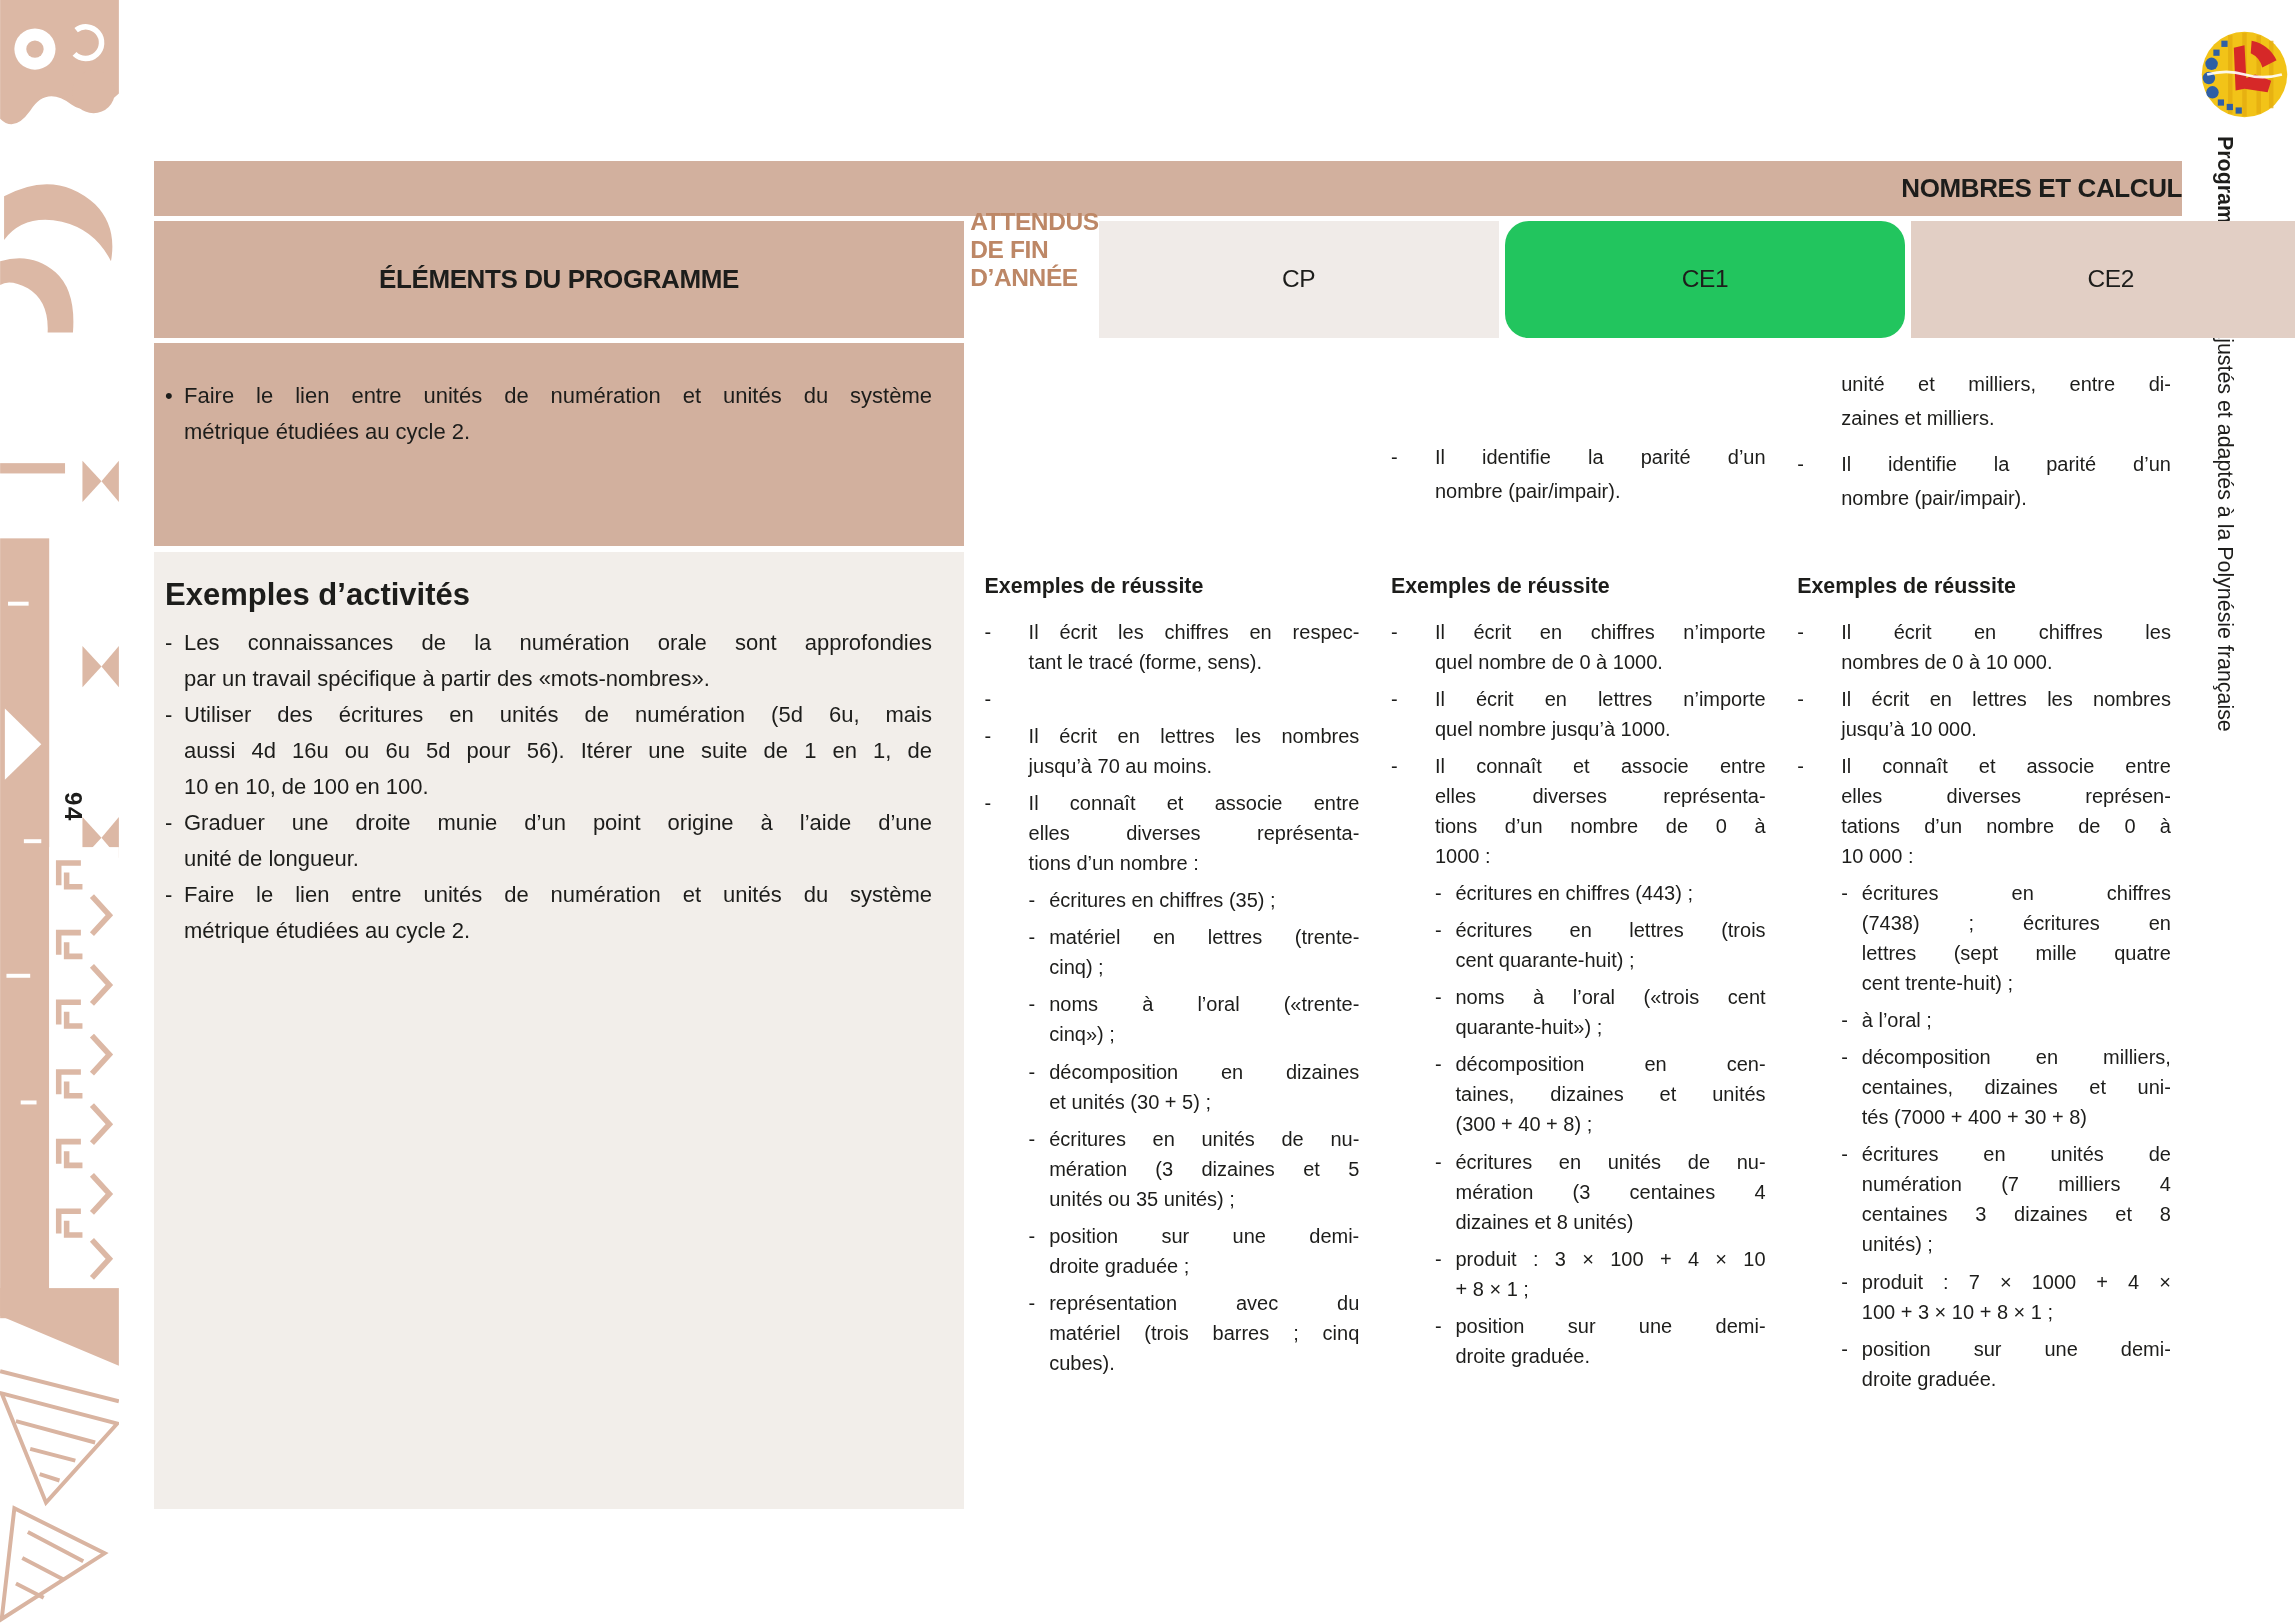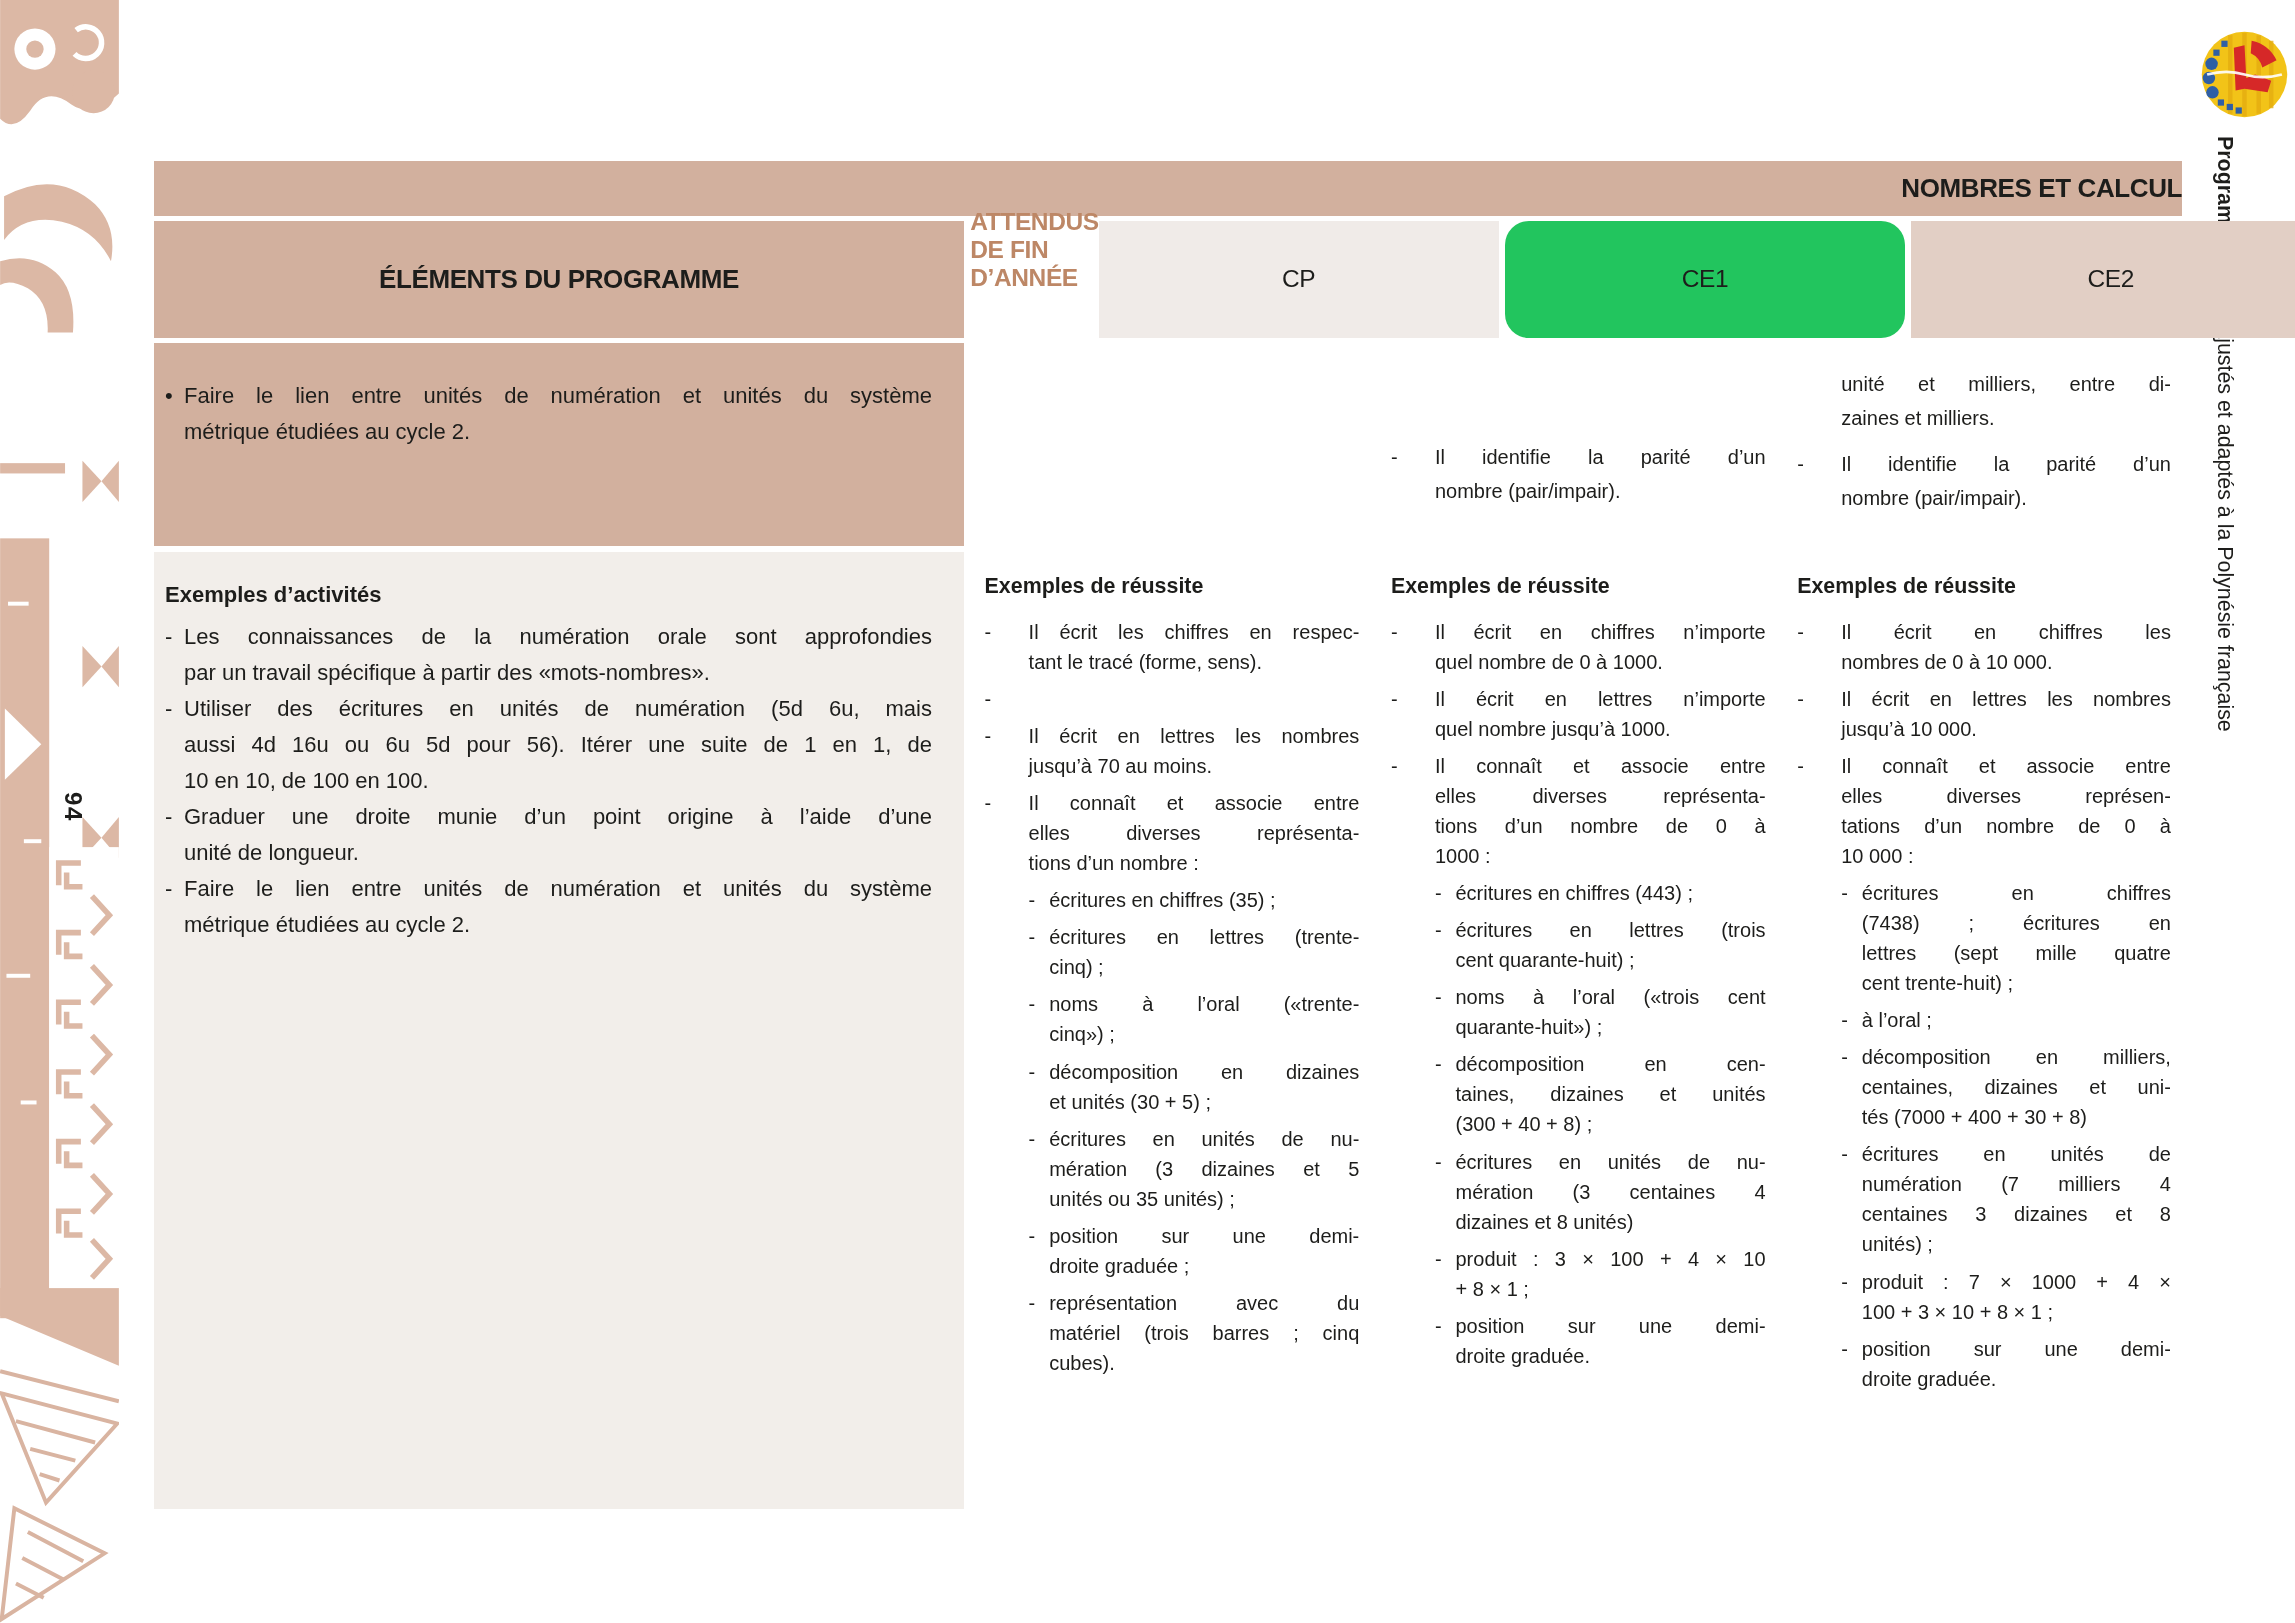--- a/index.html
+++ b/index.html
@@ -35,21 +35,21 @@
   .cellL{overflow:hidden;}
   .r2 .cellL{background:#d2b09e;padding:35px 32px 9.5px 11px;}
   .r3 .cellL{background:#f2eeea;padding:25px 32px 9.5px 11px;}
   .cellG{overflow:hidden;padding:19px 11px 0 14.3px;}
   .r2 .cellG.c1{padding-top:97px;}
   .r2 .cellG.c2{padding-top:24px;}
   
   .cellL{font-size:22px;line-height:36px;}
   .cellG{font-size:20px;line-height:30px;}
   .r2 .cellG{line-height:34px;}
-  .ltitle{font-weight:bold;font-size:22px;margin-bottom:6px;}
+  .ltitle{font-weight:bold;font-size:31px;margin-bottom:12px;}
   .gtitle{font-weight:bold;font-size:21.4px;margin-bottom:16px;}
   .it{display:flex;}
   .cellG .it{margin-bottom:7.1px;}
   .r2 .cellG .it{margin-bottom:12.7px;}
   .r3 .cellL .it{margin-bottom:0;}
   .mk{flex:0 0 auto;}
   .cellL .mk{width:19px;}
   .cellG .mk{width:44px;}
   .it.sub{margin-left:44px;}
   .it.sub .mk{width:20.6px;}
@@ -264,21 +264,21 @@
             </div>
             <div class="it sub">
               <span class="mk">-</span>
               <div class="tx">
                 <div class="ln">écritures en chiffres (35) ;</div>
               </div>
             </div>
             <div class="it sub">
               <span class="mk">-</span>
               <div class="tx">
-                <div class="ln jl">écritures en lettres (trente-</div>
+                <div class="ln jl">matériel en lettres (trente-</div>
                 <div class="ln">cinq) ;</div>
               </div>
             </div>
             <div class="it sub">
               <span class="mk">-</span>
               <div class="tx">
                 <div class="ln jl">noms à l’oral («trente-</div>
                 <div class="ln">cinq») ;</div>
               </div>
             </div>

